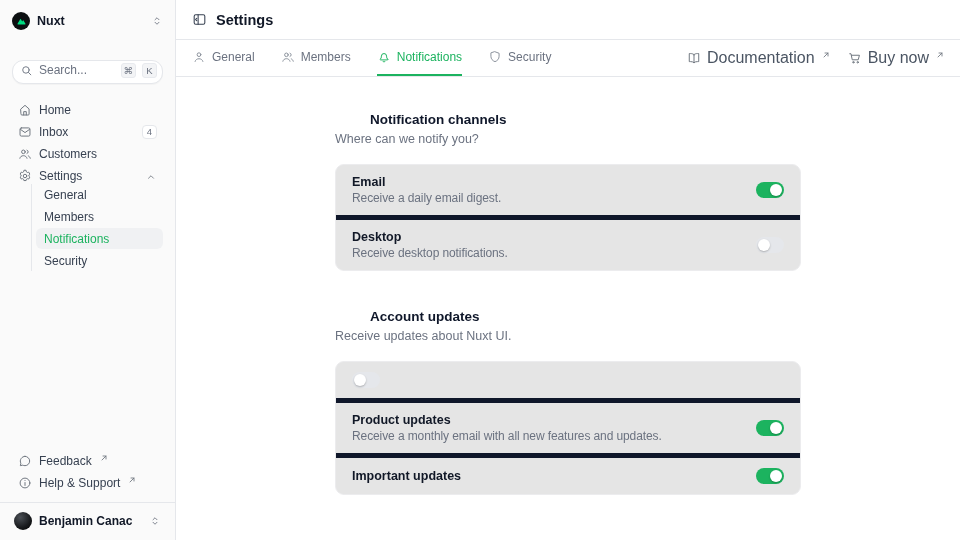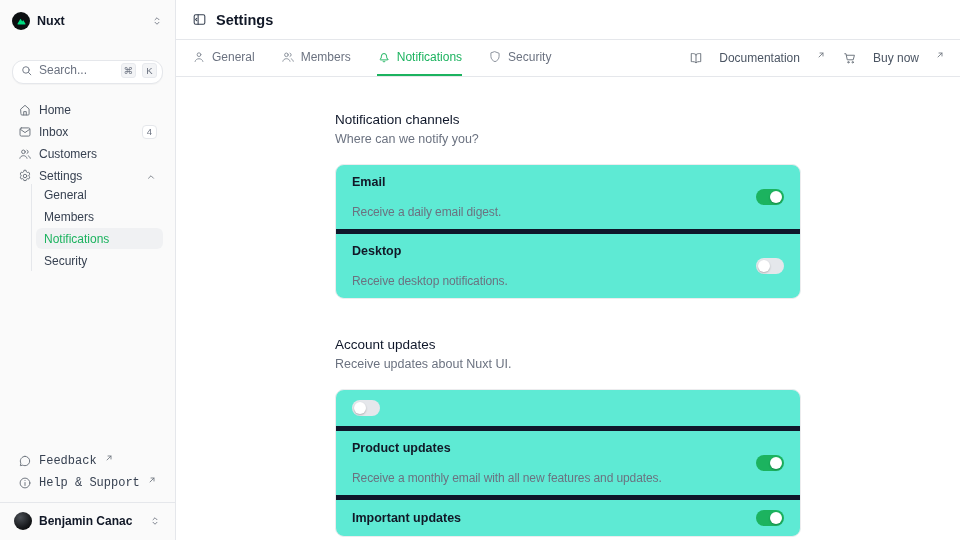--- a/index.html
+++ b/index.html
@@ -31,55 +31,55 @@
   .nav-item { display:flex; align-items:flex-end; gap:7px; height:21px; padding:0 6px; border-radius:6px;
               color:var(--text); font-size:12px; cursor:pointer; }
   .nav-item .ic { color:#6f7680; }
   .nav-item .lbl { flex:1; }
   .badge { font-size:9.5px; color:#6b7280; border:1px solid var(--border); background:#fff; border-radius:4px;
            padding:1px 4px; line-height:1.1; }
   .subtree { margin-left:19px; border-left:1px solid var(--border); padding-left:4px; display:flex; flex-direction:column; gap:1px; }
   .sub-item { height:21px; display:flex; align-items:center; padding:0 8px; border-radius:6px; font-size:12px; color:var(--text); cursor:pointer; }
   .sub-item.active { background:#f0f1f3; color:var(--accent); }
   .side-bottom { margin-top:auto; }
-  .foot-link { display:flex; align-items:center; gap:7px; height:22px; padding:0 6px; font-size:12px; color:var(--text); cursor:pointer;font-family:Liberation Mono, monospace; }
+  .foot-link { display:flex; align-items:center; gap:7px; height:22px; padding:0 6px; font-size:12px; color:var(--text); cursor:pointer; }
   .foot-link .ic { color:#6f7680; }
   .ext { color:#9ca3af; margin-left:1px; transform:translateY(-3px); }
   .side-divider { border-top:1px solid var(--border); margin:8px -12px 0; }
   .user-row { display:flex; align-items:center; gap:7px; padding:9px 2px 2px; }
   .avatar { width:18px; height:18px; border-radius:50%; flex:none;
             background:radial-gradient(circle at 35% 30%, #4a4f55 0%, #17191c 60%, #000 100%); }
   .user-name { font-size:12px; font-weight:600; color:#111827; flex:1; }
 
   
   .main { flex:1; display:flex; flex-direction:column; min-width:0; }
   .topbar { height:40px; border-bottom:1px solid var(--border); display:flex; align-items:center; gap:9px; padding:0 16px; flex:none; }
   .topbar .ic { color:#374151; }
   .page-title { font-size:14.5px; font-weight:700; color:#111827; }
   .tabbar { height:37px; border-bottom:1px solid var(--border); display:flex; align-items:stretch; padding:0 16px; flex:none; }
   .tabs { display:flex; gap:26px; }
   .tab { display:flex; align-items:center; gap:6px; font-size:12px; color:#6b7280; border-bottom:2px solid transparent; cursor:pointer; }
   .tab .ic { color:#8b929c; }
   .tab.active { color:var(--accent); border-bottom-color:var(--accent); font-weight:500; }
   .tab.active .ic { color:var(--accent); }
   .tab-actions { margin-left:auto; display:flex; align-items:center; gap:18px; }
-  .action-btn { display:flex; align-items:center; gap:16px; font-size:12px; color:#4b5563; cursor:pointer; }
+  .action-btn { display:flex; align-items:center; gap:6px; font-size:16px; color:#4b5563; cursor:pointer; }
   .action-btn .ic { color:#6f7680; }
 
   .content { flex:1; overflow:hidden; display:flex; justify-content:center; }
   .col { width:466px; padding-top:35px; }
   .section + .section { margin-top:38px; }
-  .sec-title { font-size:13.5px; font-weight:400; color:#0f172a; }
+  .sec-title { font-size:13.5px; font-weight:700; color:#0f172a;margin-left:35px; }
   .sec-sub { margin-top:5px; font-size:12.5px; color:var(--muted); }
-  .card { margin-top:18px; background:#5eead4; border:1px solid #ececee; border-radius:9px; }
+  .card { margin-top:18px; background:#e5e5e5; border:1px solid #ececee; border-radius:9px; }
   .row { display:flex; align-items:center; padding:10px 16px; gap:16px; }
   .row + .row { border-top:5px solid #0f172a; }
   .row-text { flex:1; min-width:0; }
   .row-title { font-size:12.5px; font-weight:600; color:#111827; }
-  .row-desc { margin-top:16px; font-size:12px; color:var(--muted); white-space:nowrap; letter-spacing:-.1px; }
+  .row-desc { margin-top:2px; font-size:12px; color:var(--muted); white-space:nowrap; letter-spacing:-.1px; }
   .toggle { width:28px; height:16px; border-radius:999px; position:relative; flex:none; cursor:pointer; background:#e5e7eb; transition:none; }
   .toggle::after { content:""; position:absolute; top:2px; left:2px; width:12px; height:12px; border-radius:50%;
                    background:#fff; box-shadow:0 1px 2px rgba(0,0,0,.25); }
   .toggle.on { background:var(--accent); }
   .toggle.on::after { left:auto; right:2px; }
 </style>
 </head>
 <body>
 
 <aside class="sidebar">

